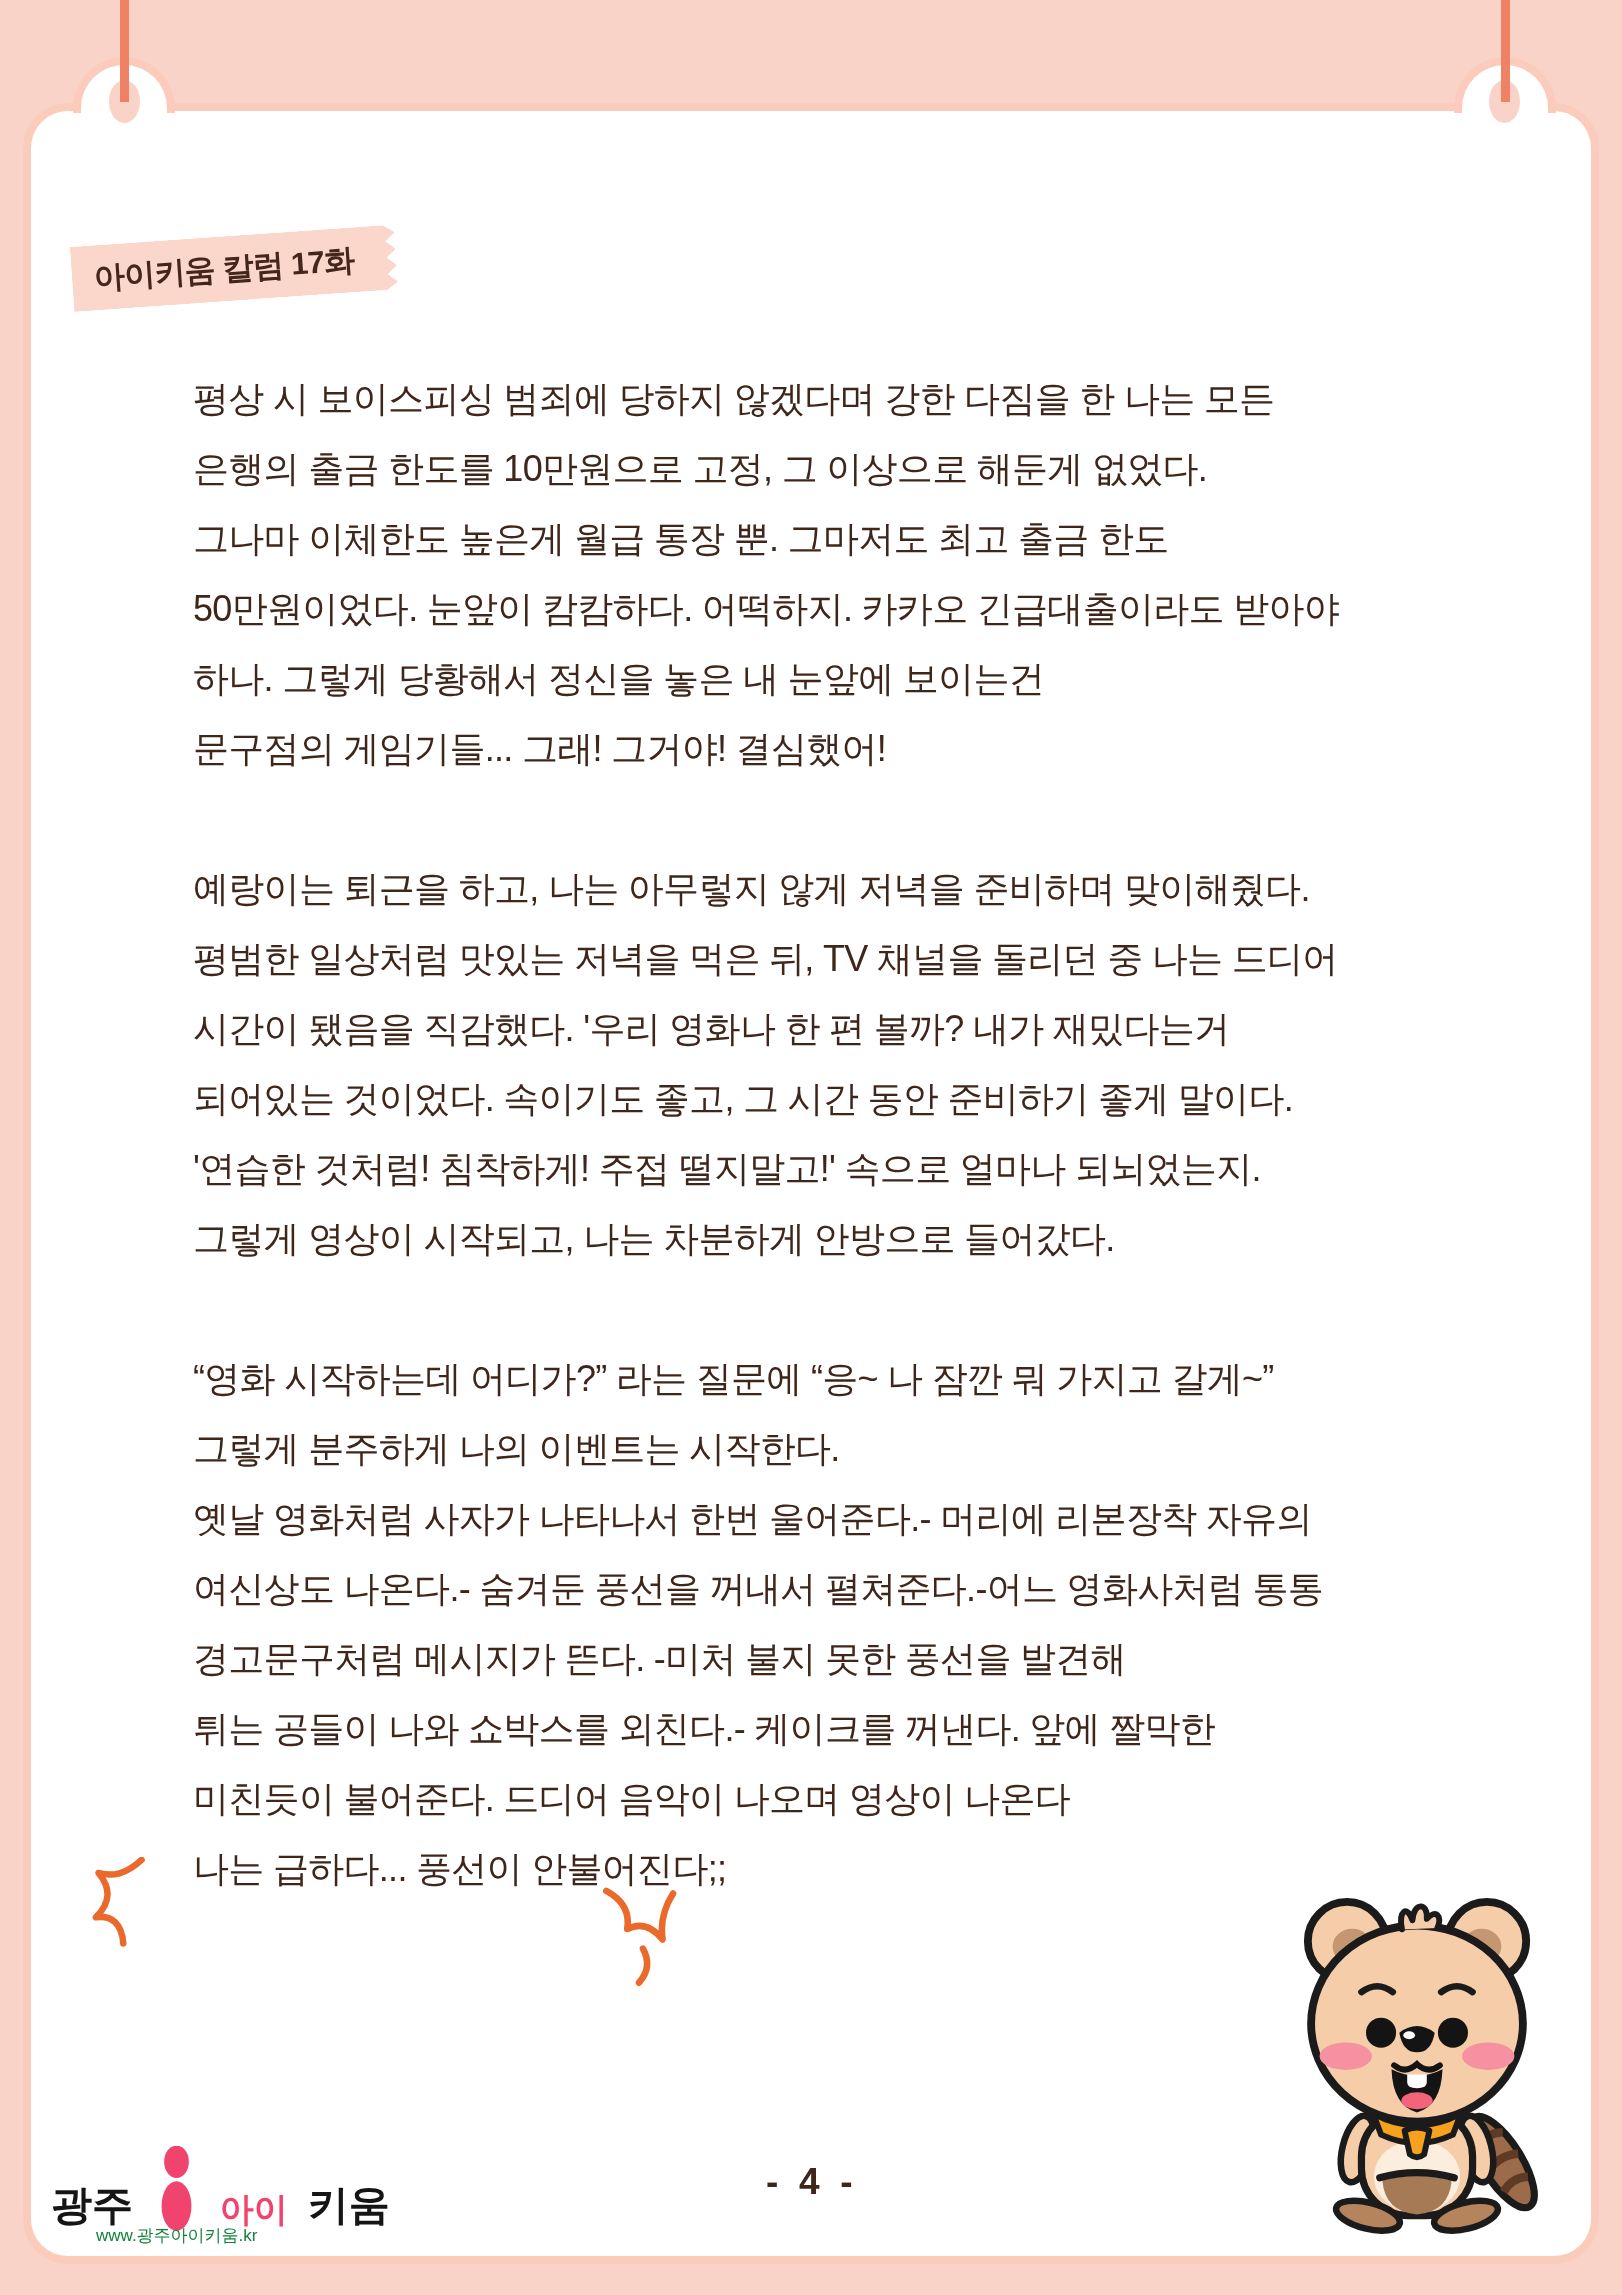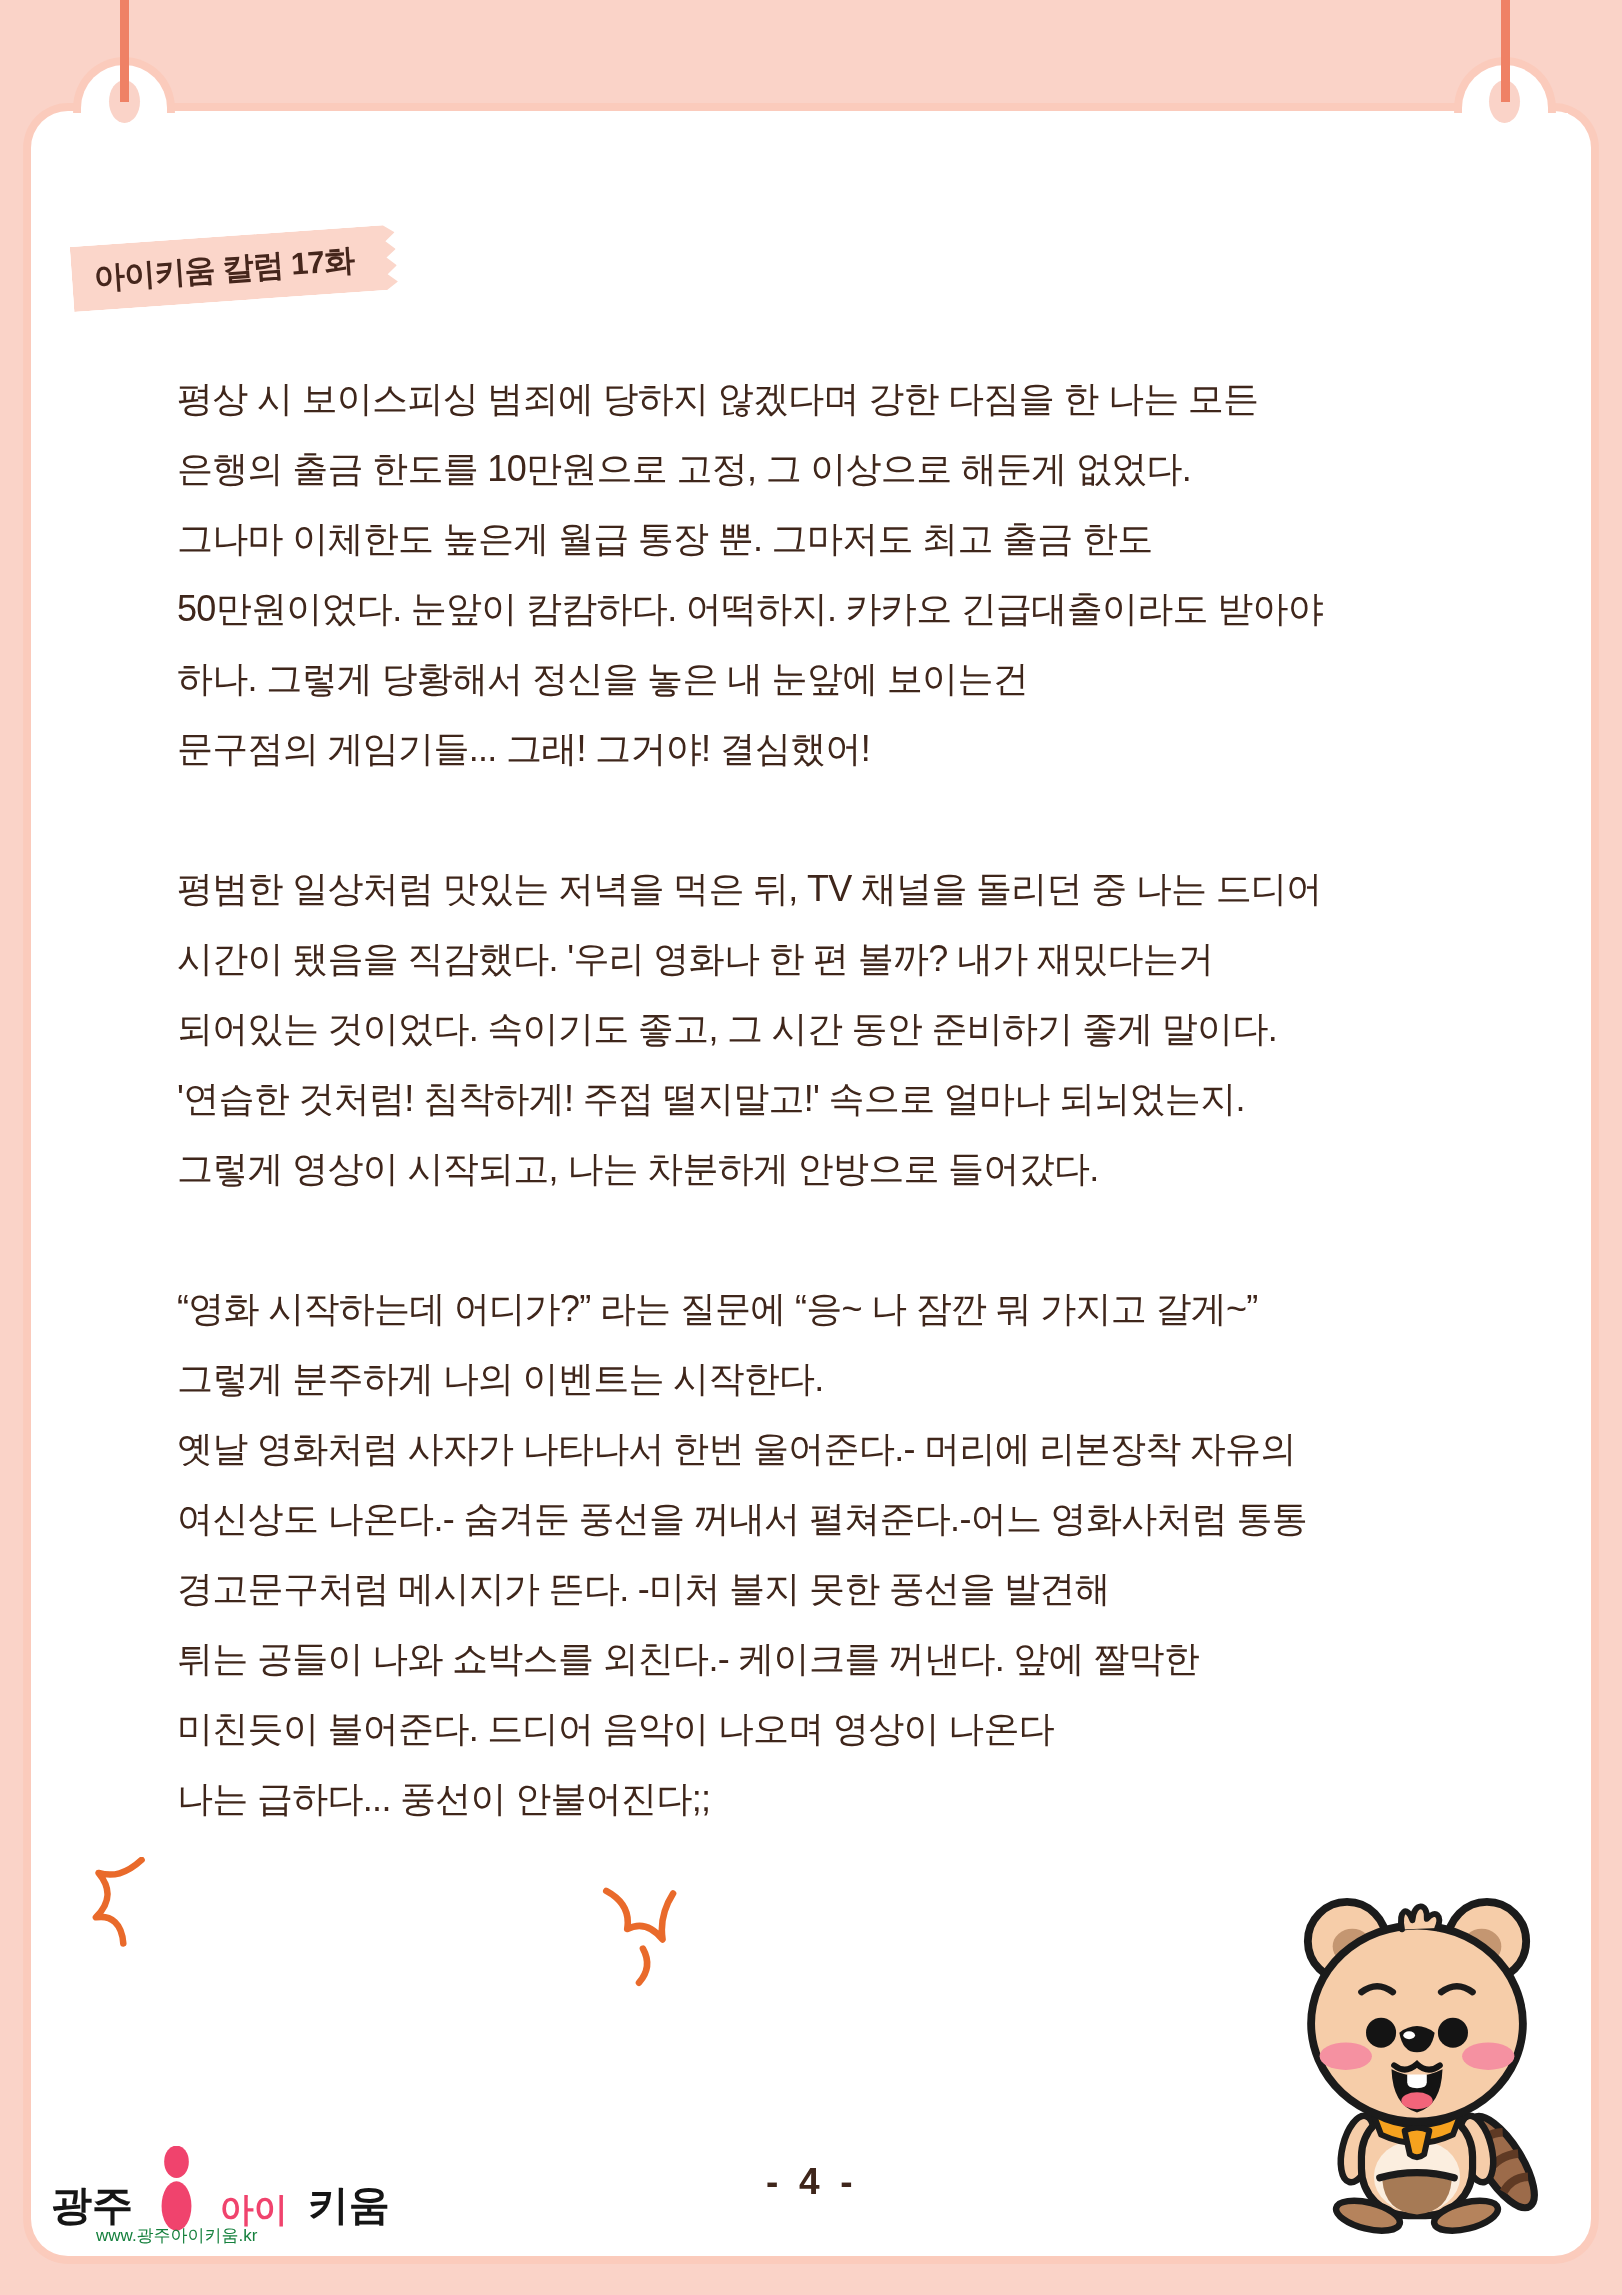--- a/index.html
+++ b/index.html
@@ -44,21 +44,21 @@
                       100% 63%, 97% 76%, 100% 88%, 96.5% 100%, 0% 100%);
   }
 
   
   .body-text{
     position:absolute;left:177px;top:364px;width:1309px;
     color:#3F261B;font-size:36px;line-height:70px;font-weight:500;
     letter-spacing:-0.7px;
   }
   .para{margin:0 0 70px 0;}
-  .line{white-space:nowrap;height:70px;}
+  .line{white-space:nowrap;height:70px;margin-left:16px;}
 
   
   .spike{position:absolute;}
   .spike.sleft{left:92px;top:1857px;}
   .spike.sright{left:601px;top:1883px;}
 
   
   .mascot{position:absolute;left:1283px;top:1881px;}
 
   
@@ -99,20 +99,21 @@
   <div class="body-text">
     <div class="para">
       <div class="line">평상 시 보이스피싱 범죄에 당하지 않겠다며 강한 다짐을 한 나는 모든</div>
       <div class="line">은행의 출금 한도를 10만원으로 고정, 그 이상으로 해둔게 없었다.</div>
       <div class="line">그나마 이체한도 높은게 월급 통장 뿐. 그마저도 최고 출금 한도</div>
       <div class="line">50만원이었다. 눈앞이 캄캄하다. 어떡하지. 카카오 긴급대출이라도 받아야</div>
       <div class="line">하나. 그렇게 당황해서 정신을 놓은 내 눈앞에 보이는건</div>
       <div class="line">문구점의 게임기들... 그래! 그거야! 결심했어!</div>
     </div>
     <div class="para">
+      <div class="line">예랑이는 퇴근을 하고, 나는 아무렇지 않게 저녁을 준비하며 맞이해줬다.</div>
       <div class="line">평범한 일상처럼 맛있는 저녁을 먹은 뒤, TV 채널을 돌리던 중 나는 드디어</div>
       <div class="line">시간이 됐음을 직감했다. '우리 영화나 한 편 볼까? 내가 재밌다는거</div>
       <div class="line">되어있는 것이었다. 속이기도 좋고, 그 시간 동안 준비하기 좋게 말이다.</div>
       <div class="line">'연습한 것처럼! 침착하게! 주접 떨지말고!' 속으로 얼마나 되뇌었는지.</div>
       <div class="line">그렇게 영상이 시작되고, 나는 차분하게 안방으로 들어갔다.</div>
     </div>
     <div class="para">
       <div class="line">“영화 시작하는데 어디가?” 라는 질문에 “응~ 나 잠깐 뭐 가지고 갈게~”</div>
       <div class="line">그렇게 분주하게 나의 이벤트는 시작한다.</div>
       <div class="line">옛날 영화처럼 사자가 나타나서 한번 울어준다.- 머리에 리본장착 자유의</div>

